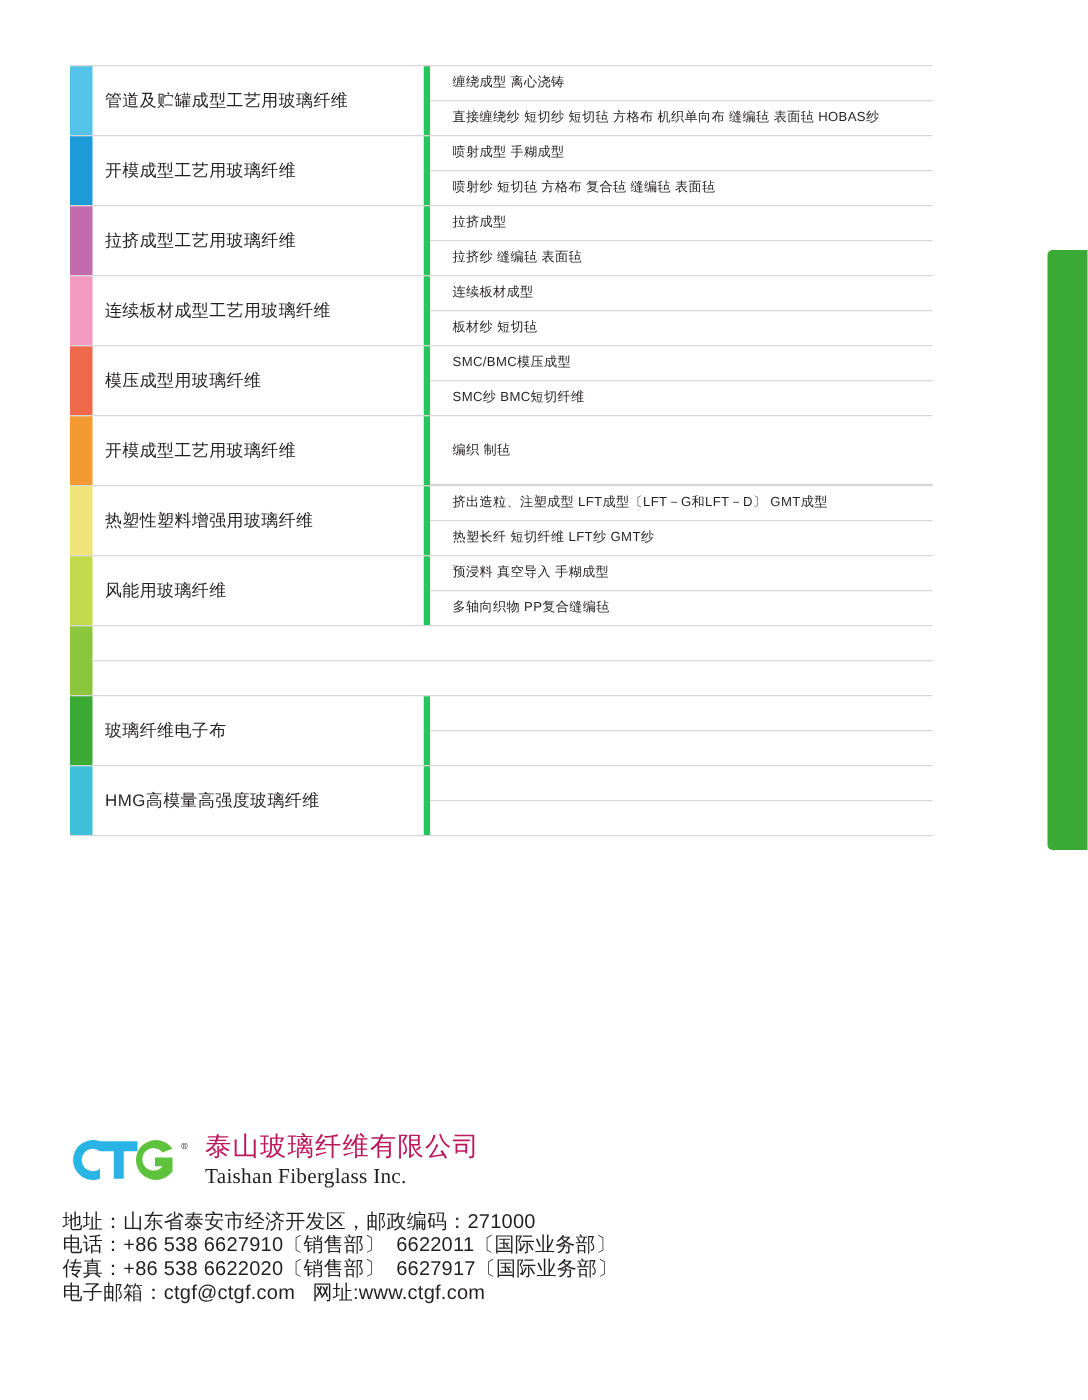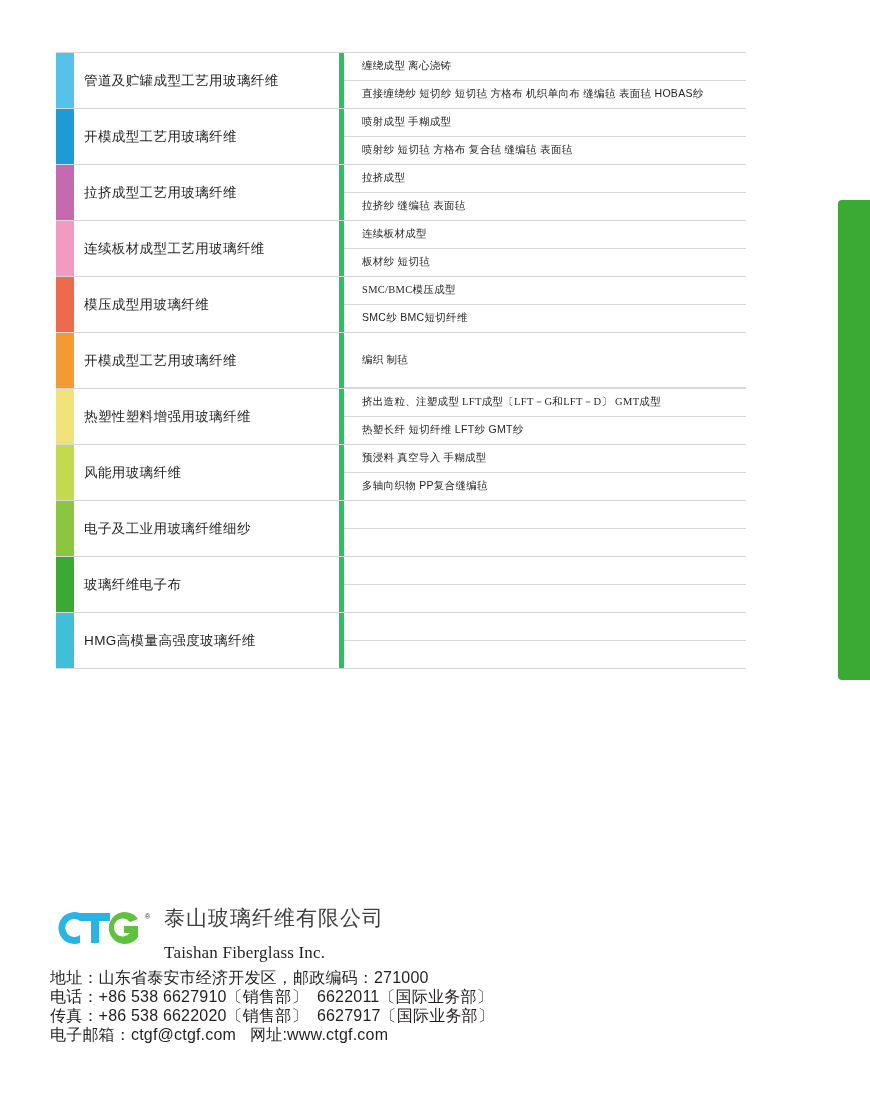--- a/index.html
+++ b/index.html
@@ -72,21 +72,20 @@
     display: flex;
     align-items: center;
     padding-left: 18px;
     font-size: 10.5px;
     letter-spacing: 0.3px;
     box-sizing: border-box;
     color: #231f20;
   }
   .det-line.top {
     border-bottom: 1px solid #d7d7d7;
-    font-family: Liberation Serif, serif;
   }
 
   
   .footer {
     position: absolute;
     left: 50px;
     top: 905px;
     width: 600px;
   }
   .logo-row {
@@ -101,30 +100,30 @@
     margin-top: 2px;
   }
   .logo-mark svg { display: block; }
   .logo-text {
     margin-left: 10px;
     padding-top: 1px;
   }
   .logo-cn {
     font-size: 21px;
     letter-spacing: 1px;
-    color: #404040;
+    color: #be185d;
     line-height: 1.15;
   }
   .logo-en {
     font-size: 17px;
     letter-spacing: 0.2px;
     color: #231f20;
     font-family: "Liberation Serif", serif;
     line-height: 1.2;
-    margin-top: 13px;
+    margin-top: 1px;
   }
   .contact {
     position: absolute;
     left: 50px;
     top: 968px;
     font-size: 16px;
     line-height: 19px;
     color: #231f20;
     letter-spacing: 0.2px;
   }
@@ -205,21 +204,20 @@
       <div class="swatch" style="background:#c3d94e"></div>
       <div class="cat">风能用玻璃纤维</div>
       <div class="details">
         <div class="det-line top">预浸料  真空导入  手糊成型</div>
         <div class="det-line">多轴向织物  PP复合缝编毡</div>
       </div>
     </div>
 
     <div class="row">
       <div class="swatch" style="background:#8cc63f"></div>
-      <div class="cat">电子及工业用玻璃纤维细纱</div>
       <div class="details">
         <div class="det-line top"></div>
         <div class="det-line"></div>
       </div>
     </div>
 
     <div class="row">
       <div class="swatch" style="background:#3aaa35"></div>
       <div class="cat">玻璃纤维电子布</div>
       <div class="details">

